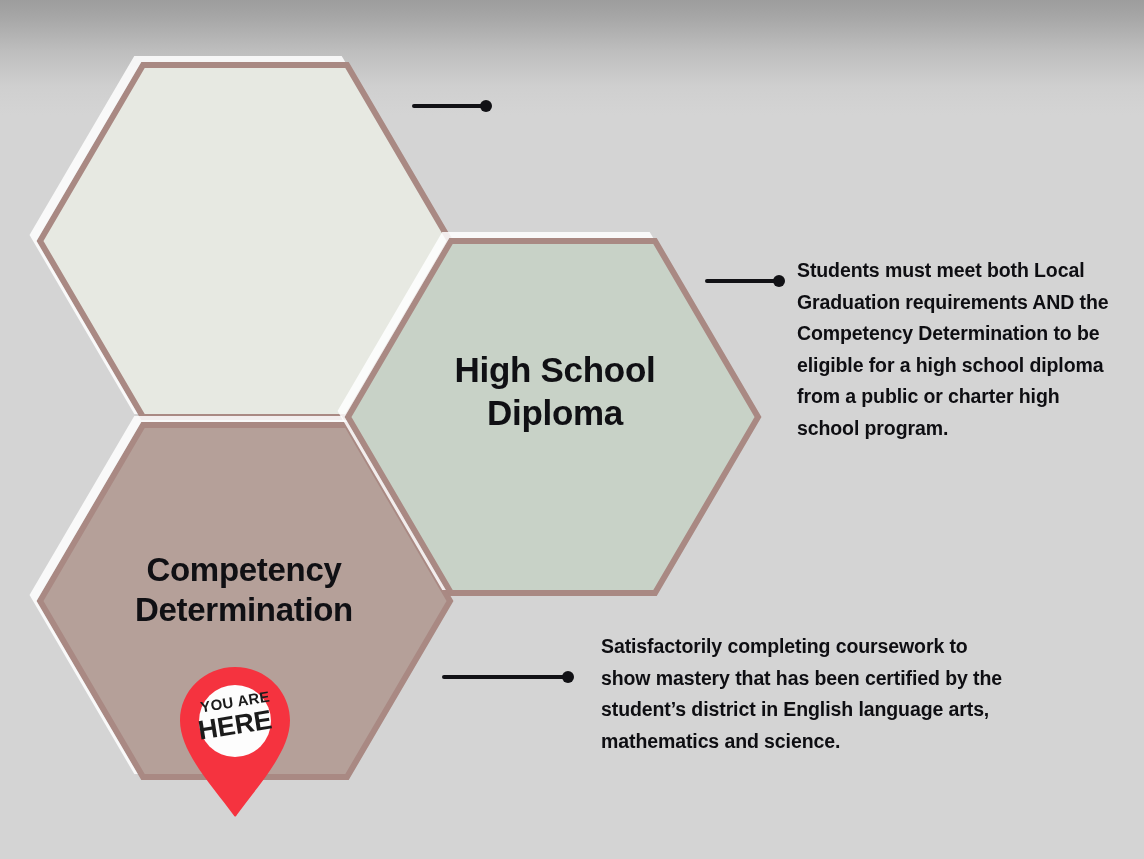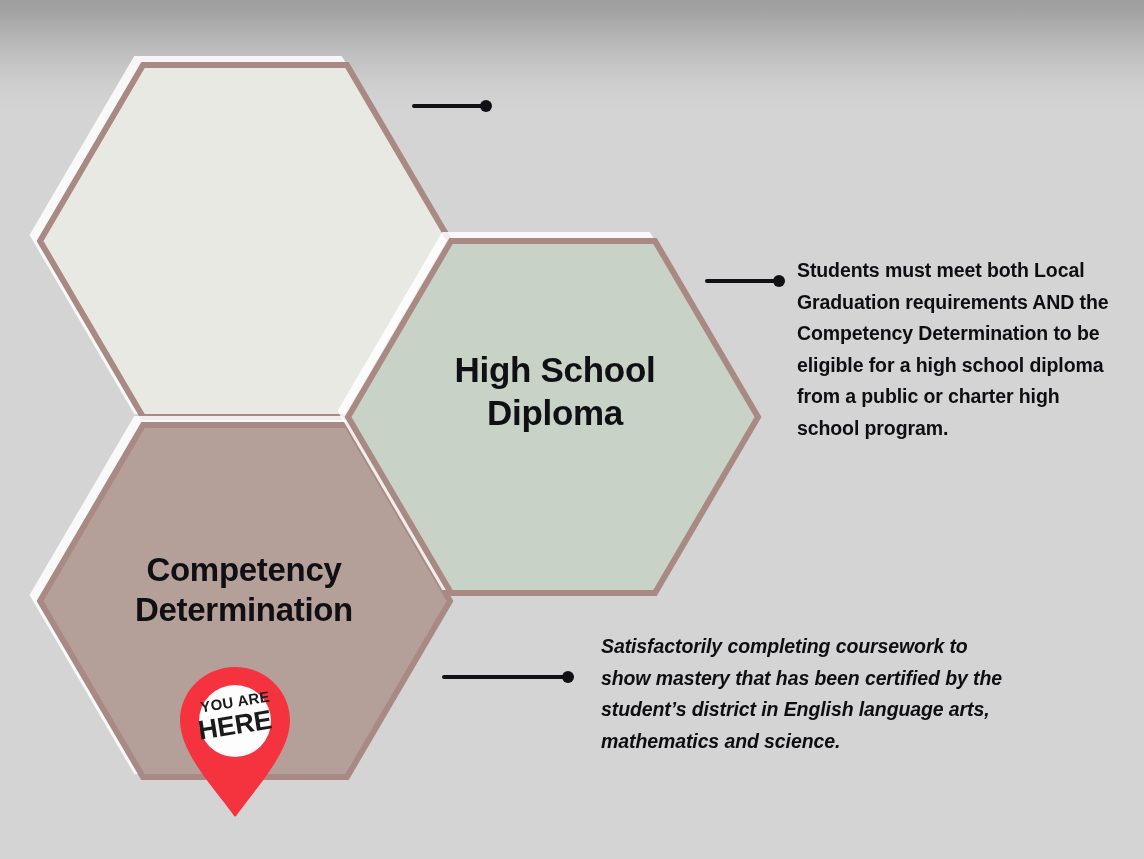--- a/index.html
+++ b/index.html
@@ -75,21 +75,21 @@
     position: absolute;
     font-weight: bold;
     color: #0e0e12;
     font-size: 19.5px;
     line-height: 1.62;
     letter-spacing: -0.1px;
     font-family: "Liberation Sans", sans-serif;
   }
   #callout-1 { left: 527px; top: 81px;  width: 330px; }
   #callout-2 { left: 797px; top: 255px; width: 330px; }
-  #callout-3 { left: 601px; top: 631px; width: 420px; font-style: italic; }
+  #callout-3 { left: 601px; top: 631px; width: 420px; }
 
   
   .leader {
     position: absolute;
     height: 12px;
   }
   .leader .bar {
     position: absolute;
     left: 0;
     top: 4px;

